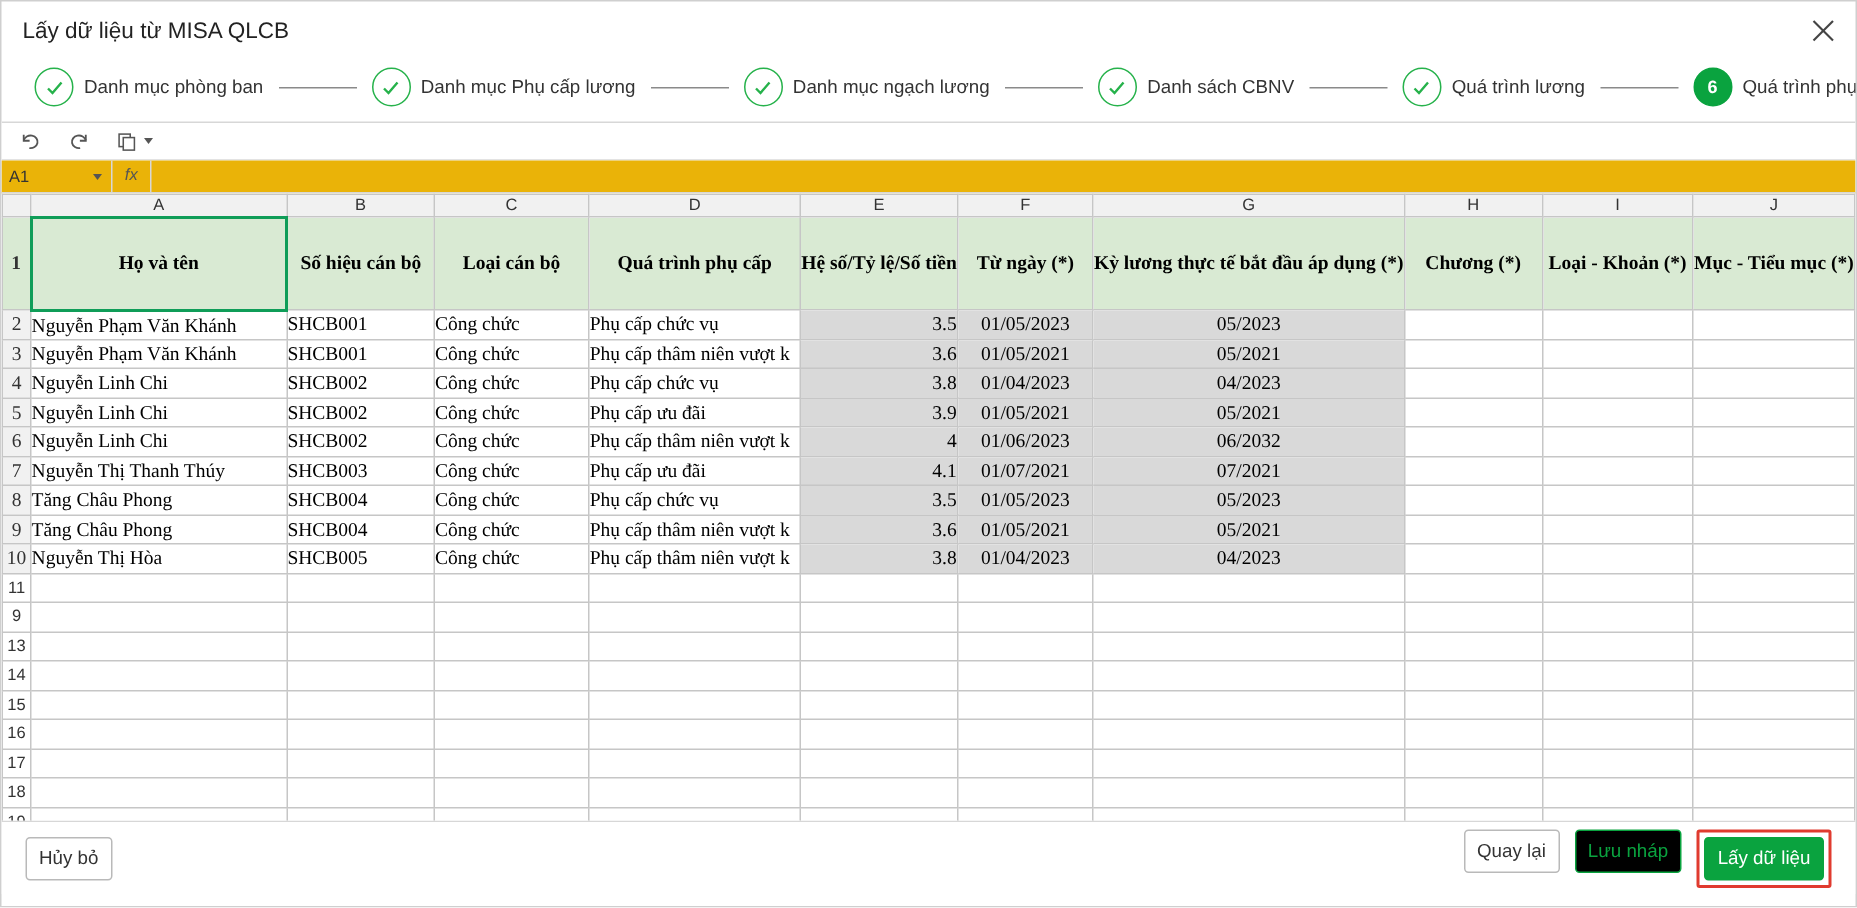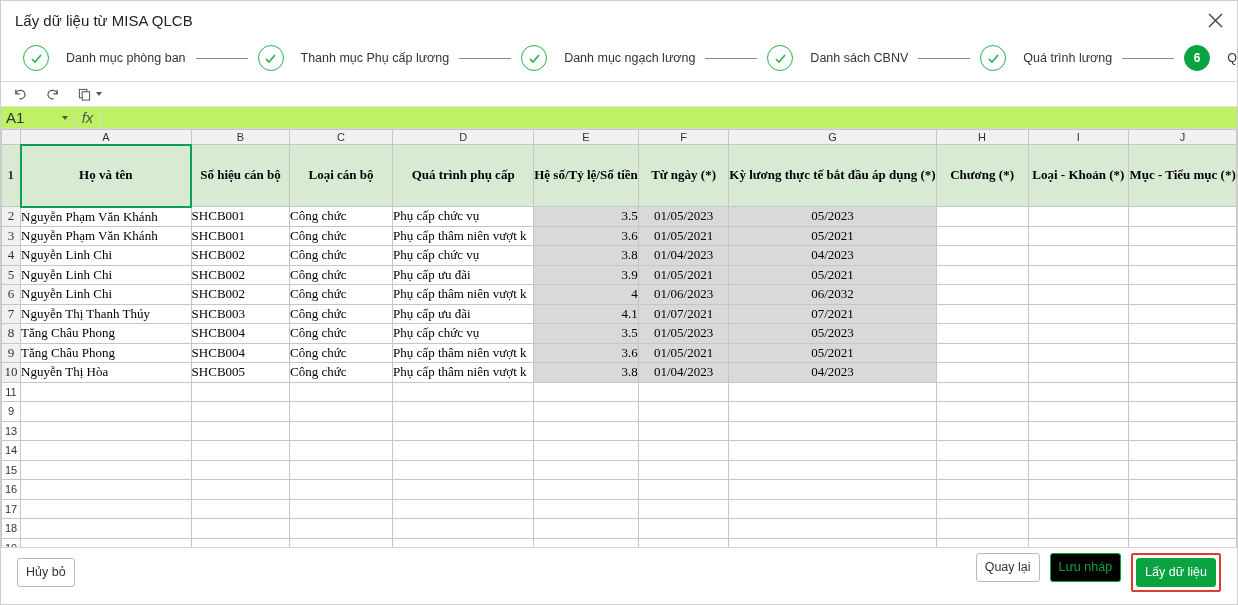--- a/index.html
+++ b/index.html
@@ -74,21 +74,21 @@
     background: #0aa33f;
     border-color: #0aa33f;
     color: #ffffff;
     font-size: 12px;
     font-weight: 600;
   }
   .step-circle svg { display: block; }
   .step-label {
     font-size: 12.5px;
     color: #333333;
-    margin-left: 17px;
+    margin-left: 7px;
   }
   .step-line {
     width: 52px;
     height: 1px;
     background: #8a8a8a;
     margin: 0 10px;
     flex: 0 0 auto;
   }
 
   
@@ -121,23 +121,23 @@
     margin-left: 3px;
   }
 
   
   .formula-bar {
     height: 22px;
     border-bottom: 1px solid #d7d7d7;
     display: flex;
     align-items: flex-end;
     box-sizing: border-box;
-    font-size: 15px;
+    font-size: 11px;
     color: #333;
-    background: #bef264;
+    background: #eab308;
   }
   .namebox {
     width: 74px;
     height: 100%;
     display: flex;
     align-items: center;
     padding-left: 5px;
     box-sizing: border-box;
     border-right: 1px solid #d7d7d7;
     position: relative;
@@ -303,21 +303,21 @@
       <span class="step-label">Danh mục phòng ban</span>
     </div>
     <div class="step-line"></div>
 
     <div class="step">
       <div class="step-circle">
         <svg width="13" height="13" viewBox="0 0 13 13">
             <polyline points="2,7 5,10 11,3" fill="none" stroke="#26b24b" stroke-width="1.6"></polyline>
           </svg>
       </div>
-      <span class="step-label">Thanh mục Phụ cấp lương</span>
+      <span class="step-label">Danh mục Phụ cấp lương</span>
     </div>
     <div class="step-line"></div>
 
     <div class="step">
       <div class="step-circle">
         <svg width="13" height="13" viewBox="0 0 13 13">
             <polyline points="2,7 5,10 11,3" fill="none" stroke="#26b24b" stroke-width="1.6"></polyline>
           </svg>
       </div>
       <span class="step-label">Danh mục ngạch lương</span>

